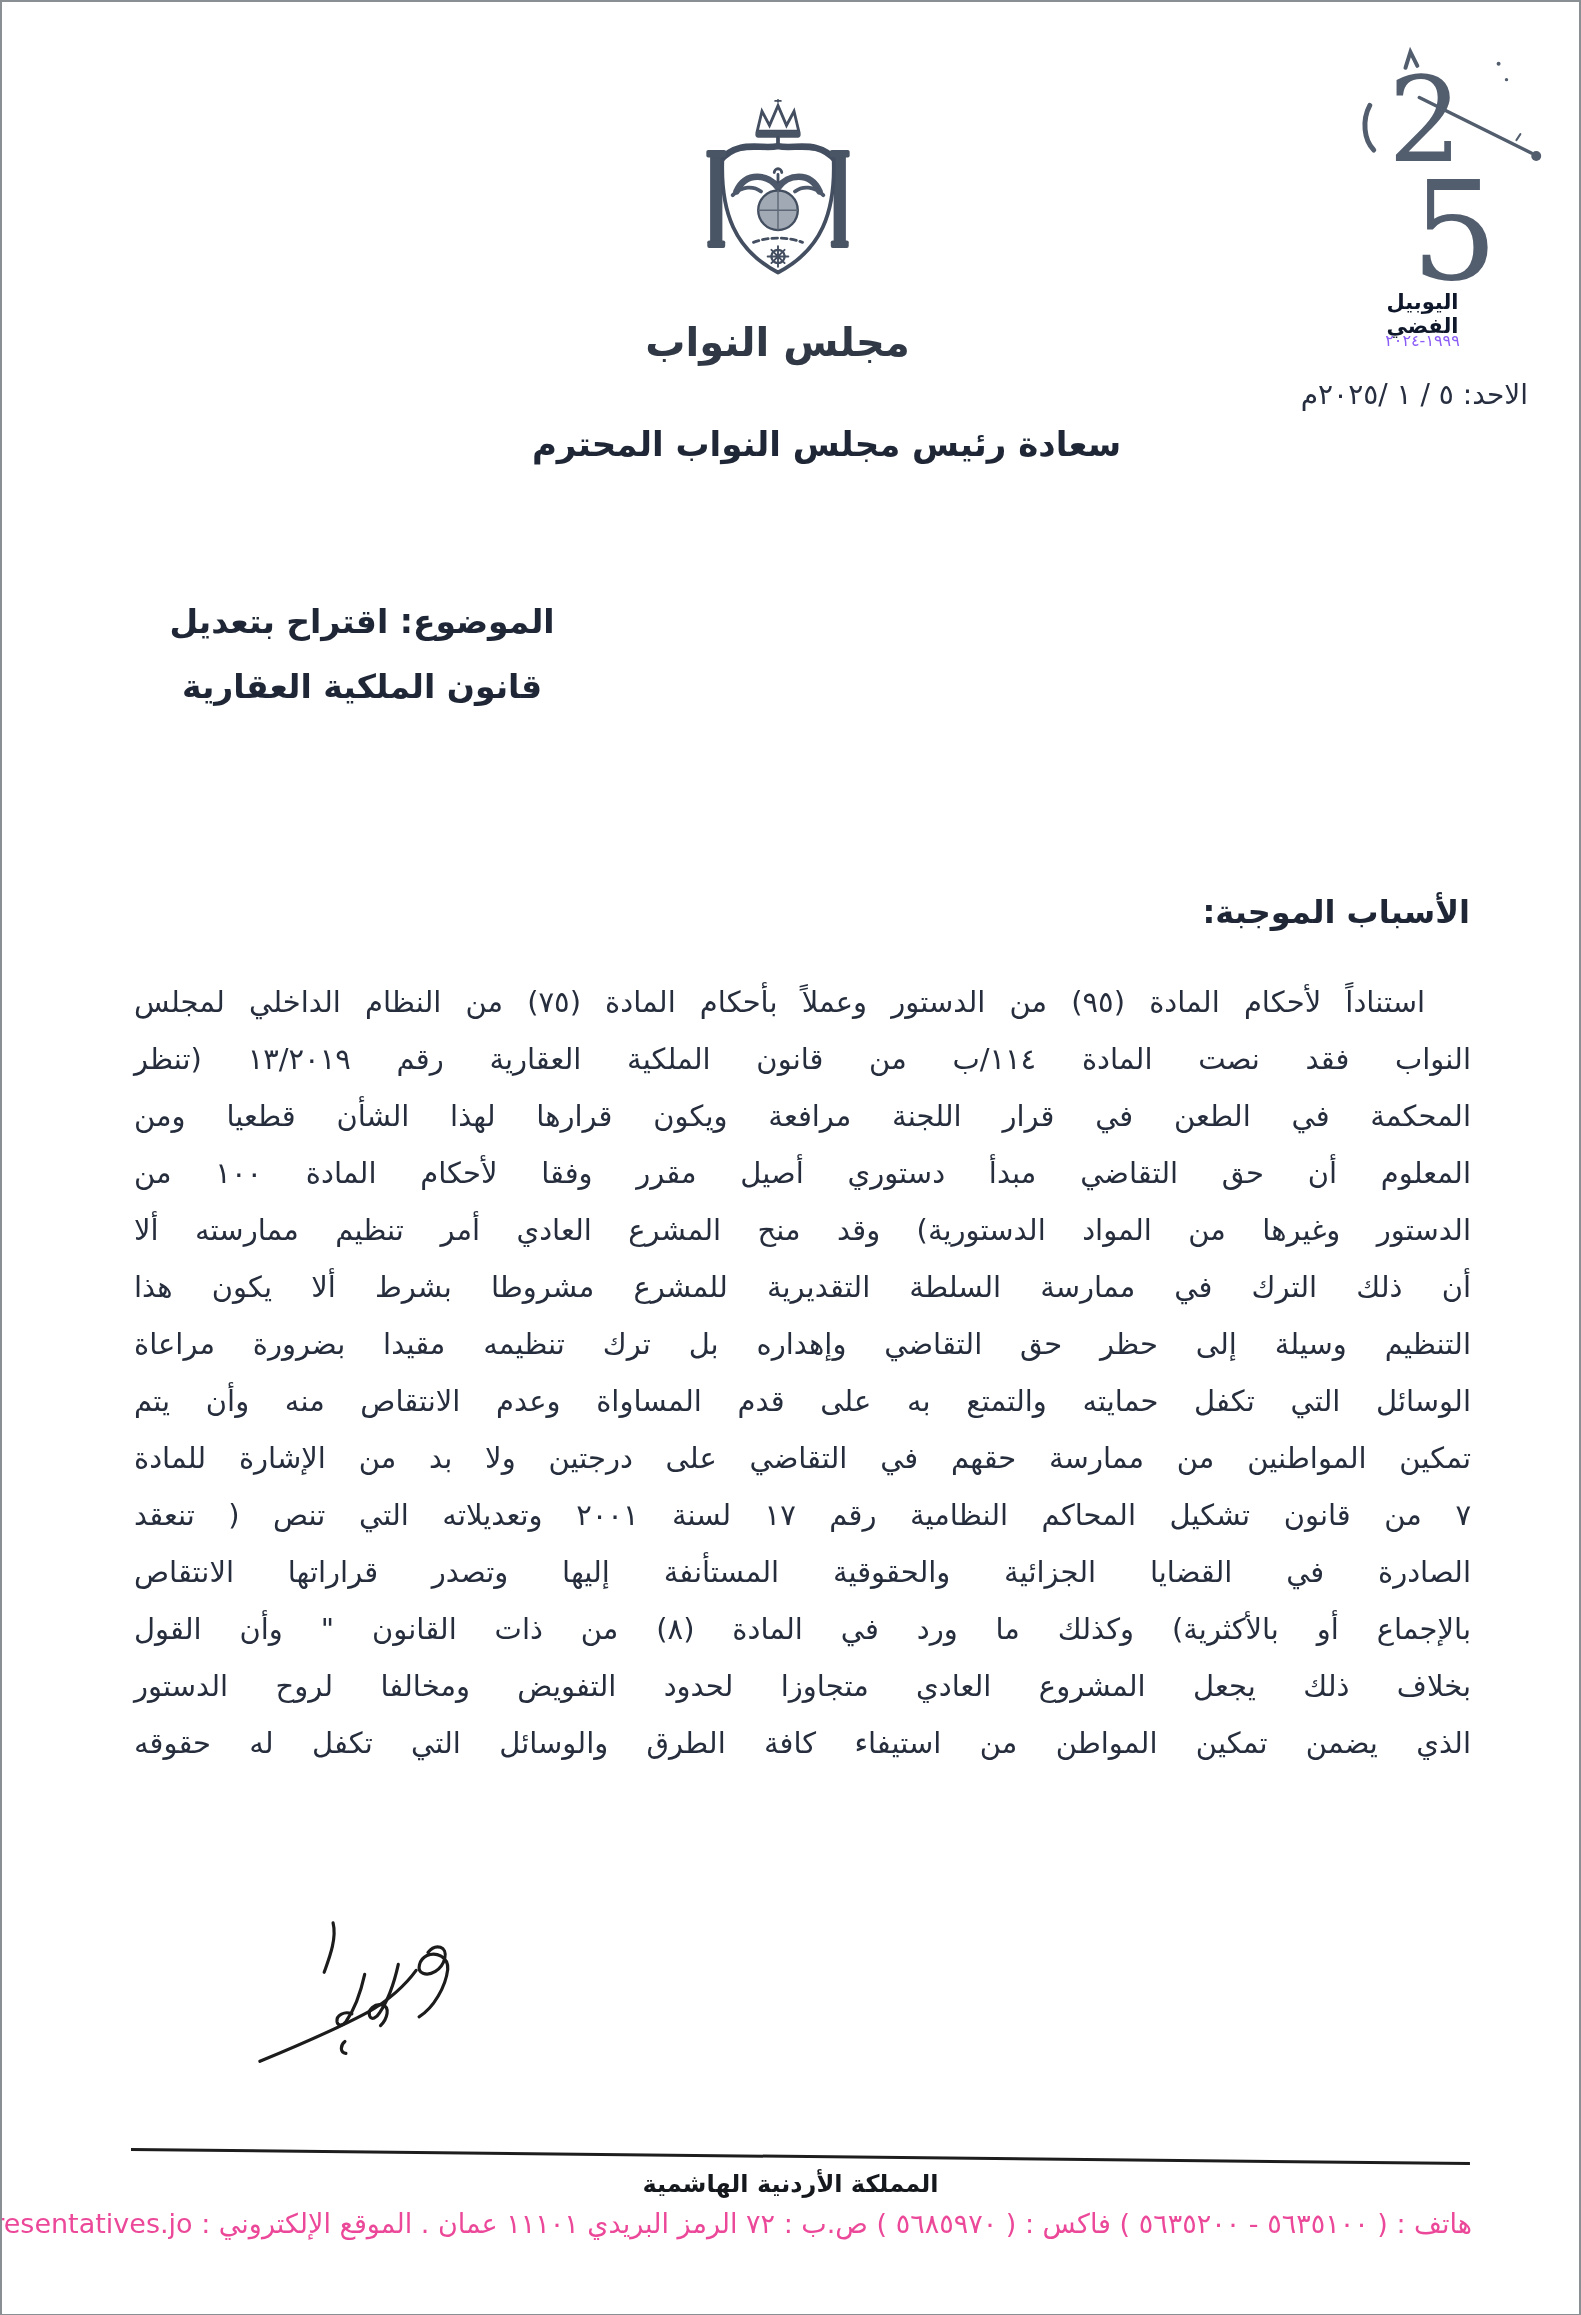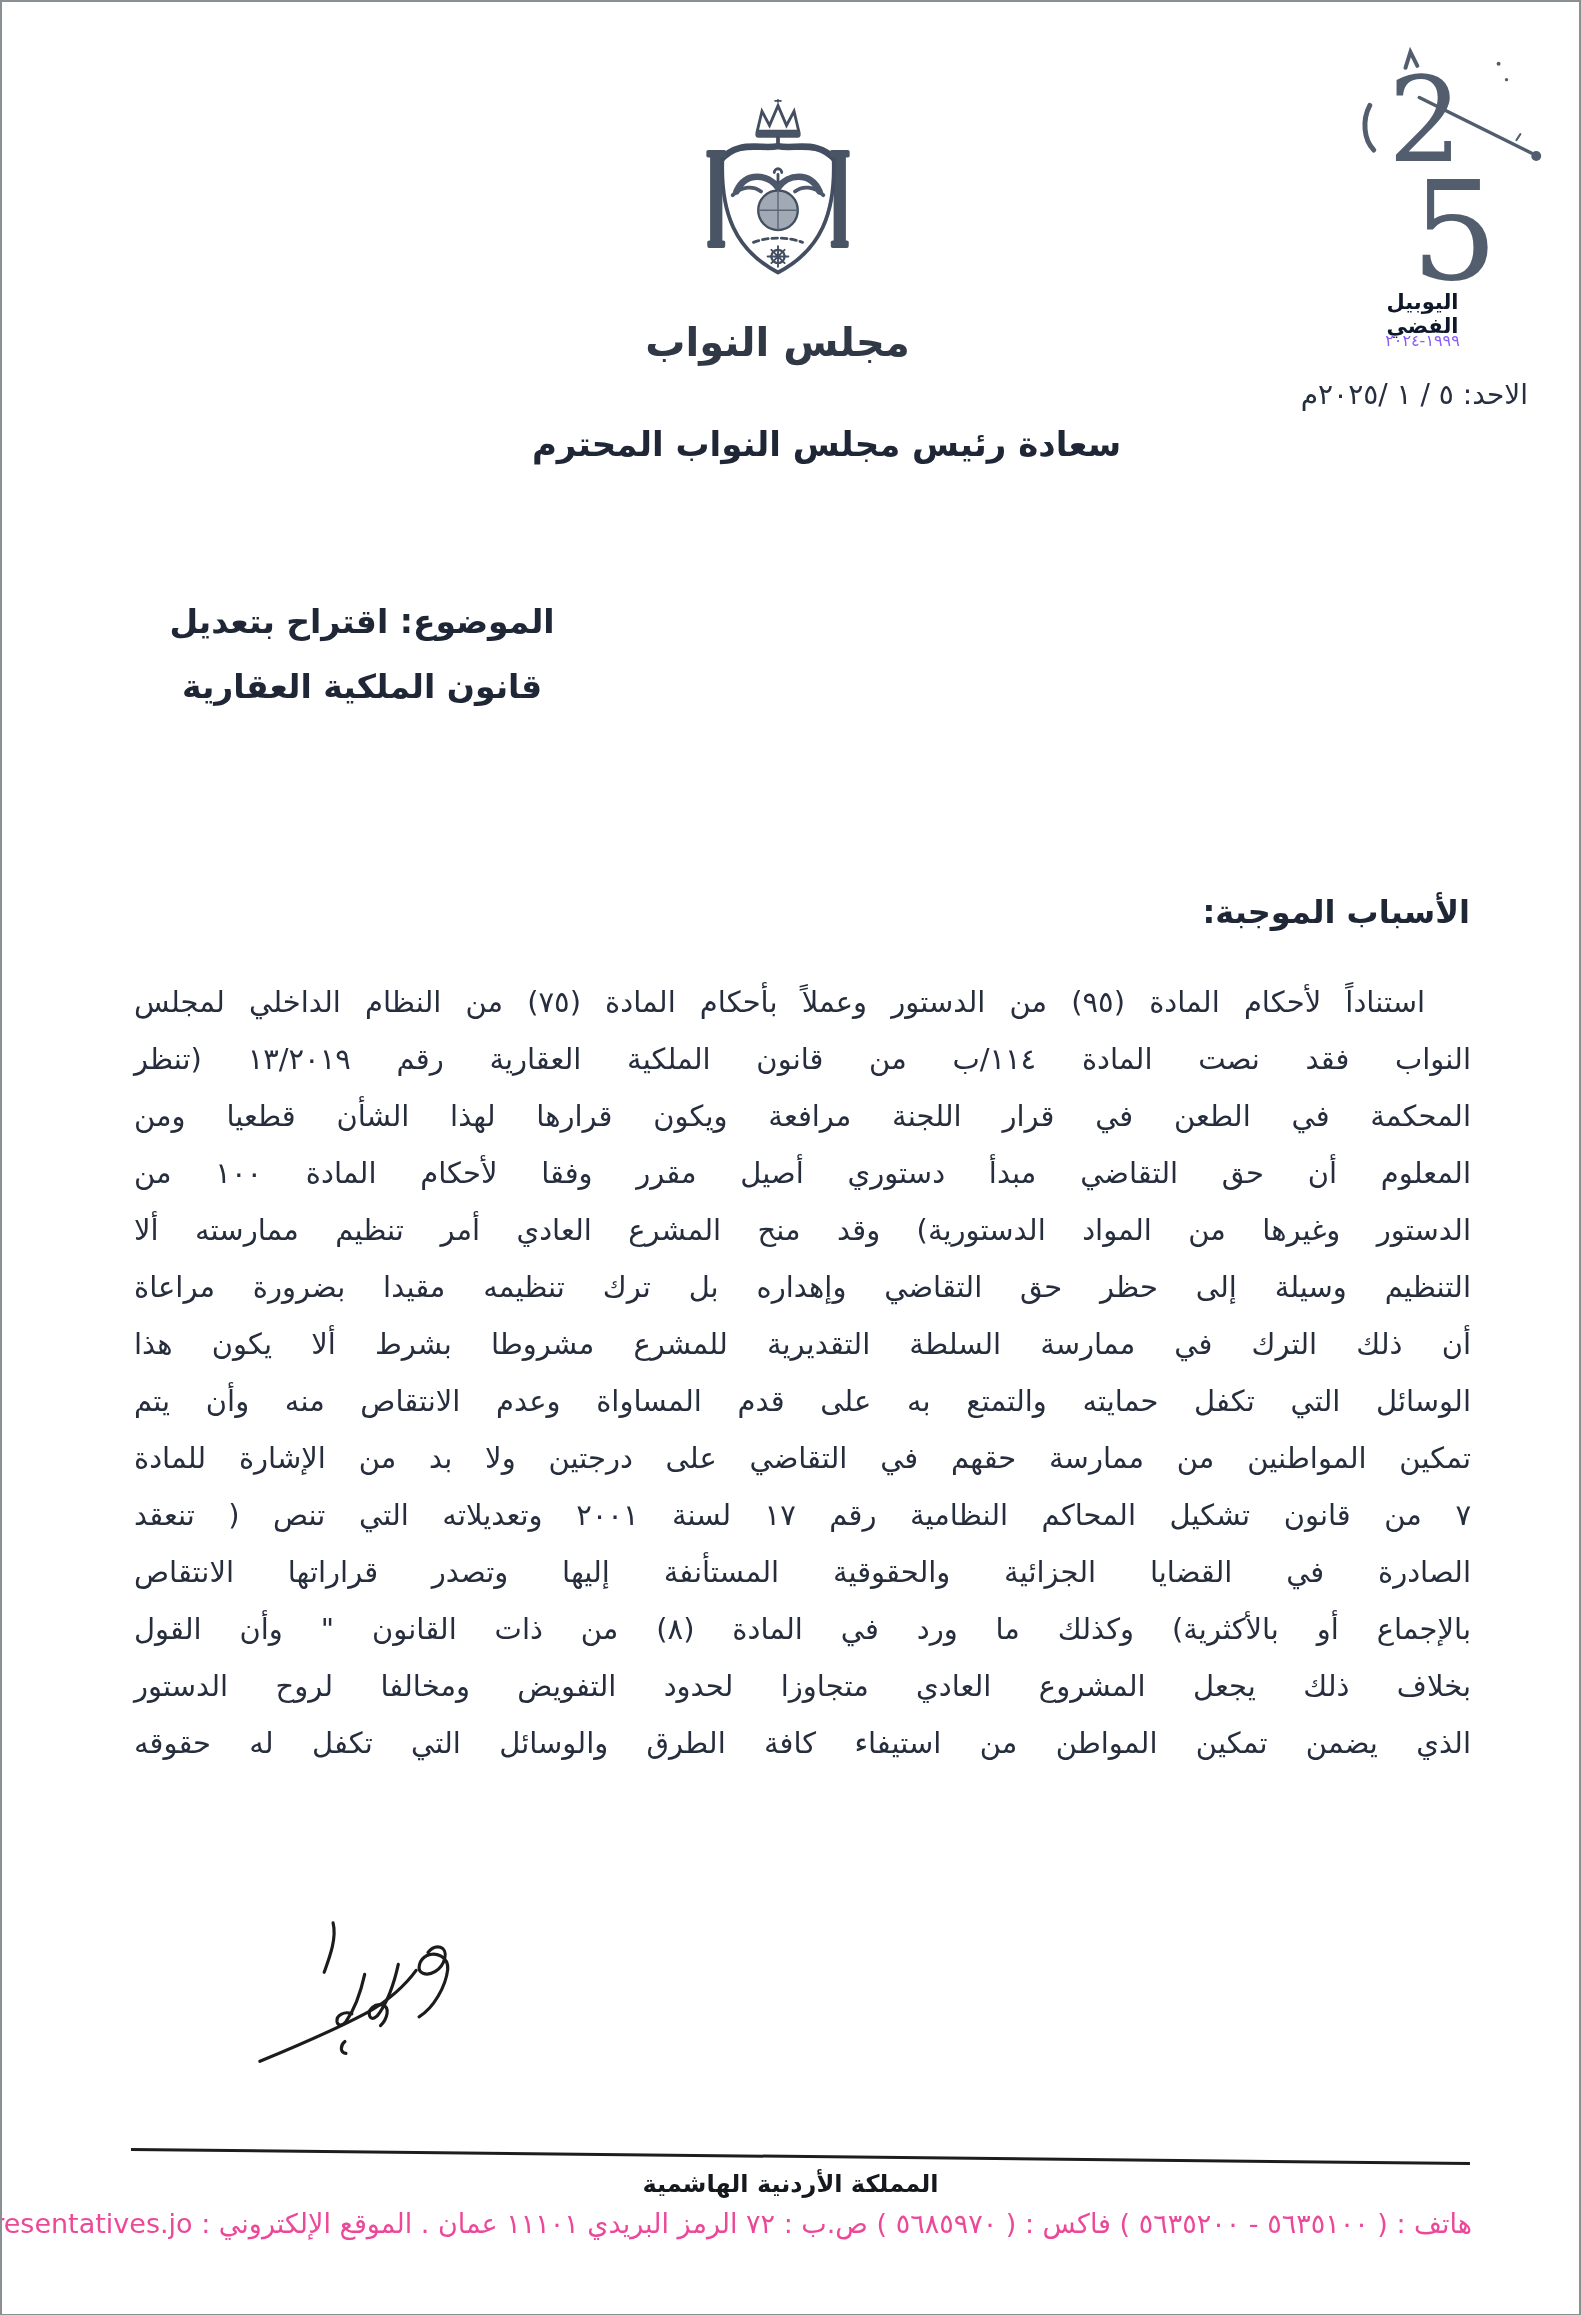--- a/index.html
+++ b/index.html
@@ -125,22 +125,22 @@
   </div>
 
   <div class="reasons-heading">الأسباب الموجبة:</div>
 
   <div class="body-text">
     <div class="line indent">استناداً لأحكام المادة (٩٥) من الدستور وعملاً بأحكام المادة (٧٥) من النظام الداخلي لمجلس</div>
     <div class="line">النواب فقد نصت المادة ١١٤/ب من قانون الملكية العقارية رقم ١٣/٢٠١٩ (تنظر</div>
     <div class="line">المحكمة في الطعن في قرار اللجنة مرافعة ويكون قرارها لهذا الشأن قطعيا ومن</div>
     <div class="line">المعلوم أن حق التقاضي مبدأ دستوري أصيل مقرر وفقا لأحكام المادة ١٠٠ من</div>
     <div class="line">الدستور وغيرها من المواد الدستورية) وقد منح المشرع العادي أمر تنظيم ممارسته ألا</div>
+    <div class="line">أن ذلك الترك في ممارسة السلطة التقديرية للمشرع مشروطا بشرط ألا يكون هذا</div>
     <div class="line">التنظيم وسيلة إلى حظر حق التقاضي وإهداره بل ترك تنظيمه مقيدا بضرورة مراعاة</div>
-    <div class="line">أن ذلك الترك في ممارسة السلطة التقديرية للمشرع مشروطا بشرط ألا يكون هذا</div>
     <div class="line">الوسائل التي تكفل حمايته والتمتع به على قدم المساواة وعدم الانتقاص منه وأن يتم</div>
     <div class="line">تمكين المواطنين من ممارسة حقهم في التقاضي على درجتين ولا بد من الإشارة للمادة</div>
     <div class="line">٧ من قانون تشكيل المحاكم النظامية رقم ١٧ لسنة ٢٠٠١ وتعديلاته التي تنص ( تنعقد</div>
     <div class="line">الصادرة في القضايا الجزائية والحقوقية المستأنفة إليها وتصدر قراراتها الانتقاص</div>
     <div class="line">بالإجماع أو بالأكثرية) وكذلك ما ورد في المادة (٨) من ذات القانون " وأن القول</div>
     <div class="line">بخلاف ذلك يجعل المشروع العادي متجاوزا لحدود التفويض ومخالفا لروح الدستور</div>
     <div class="line">الذي يضمن تمكين المواطن من استيفاء كافة الطرق والوسائل التي تكفل له حقوقه</div>
   </div>
 
   <div class="signature">

